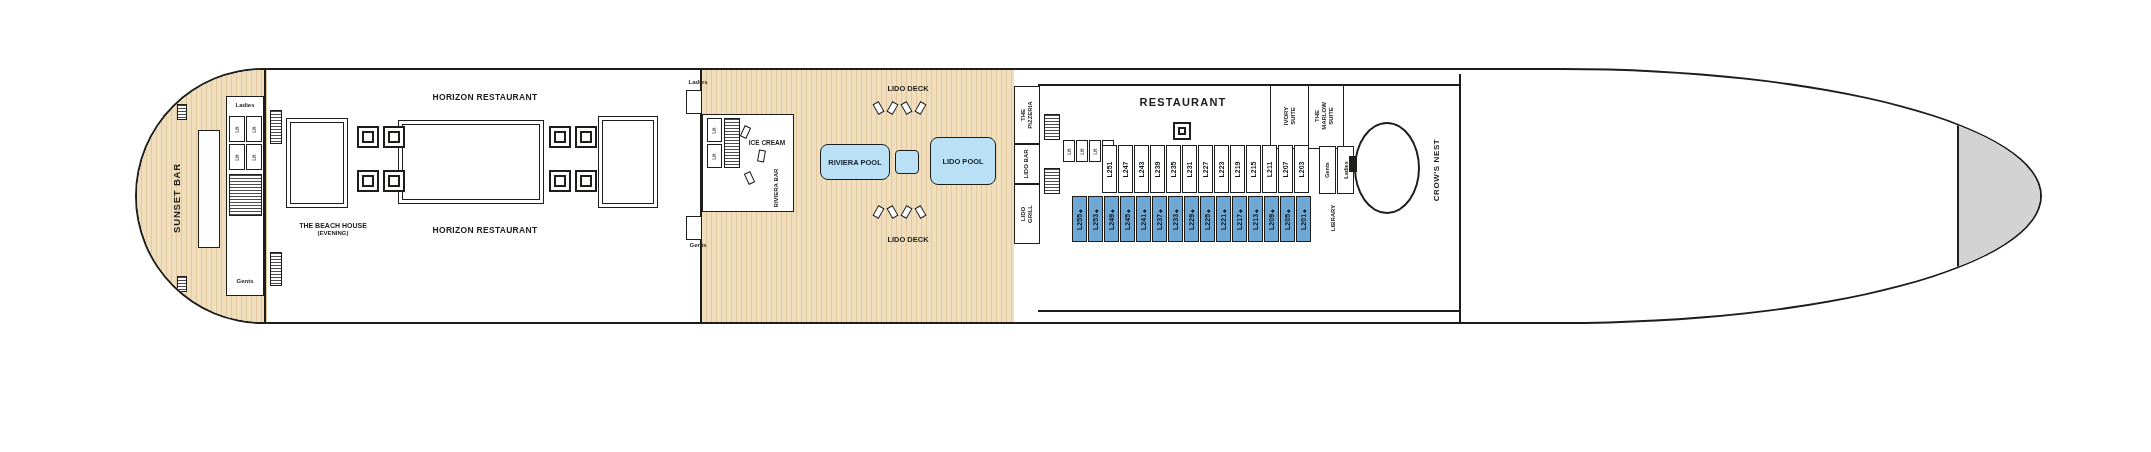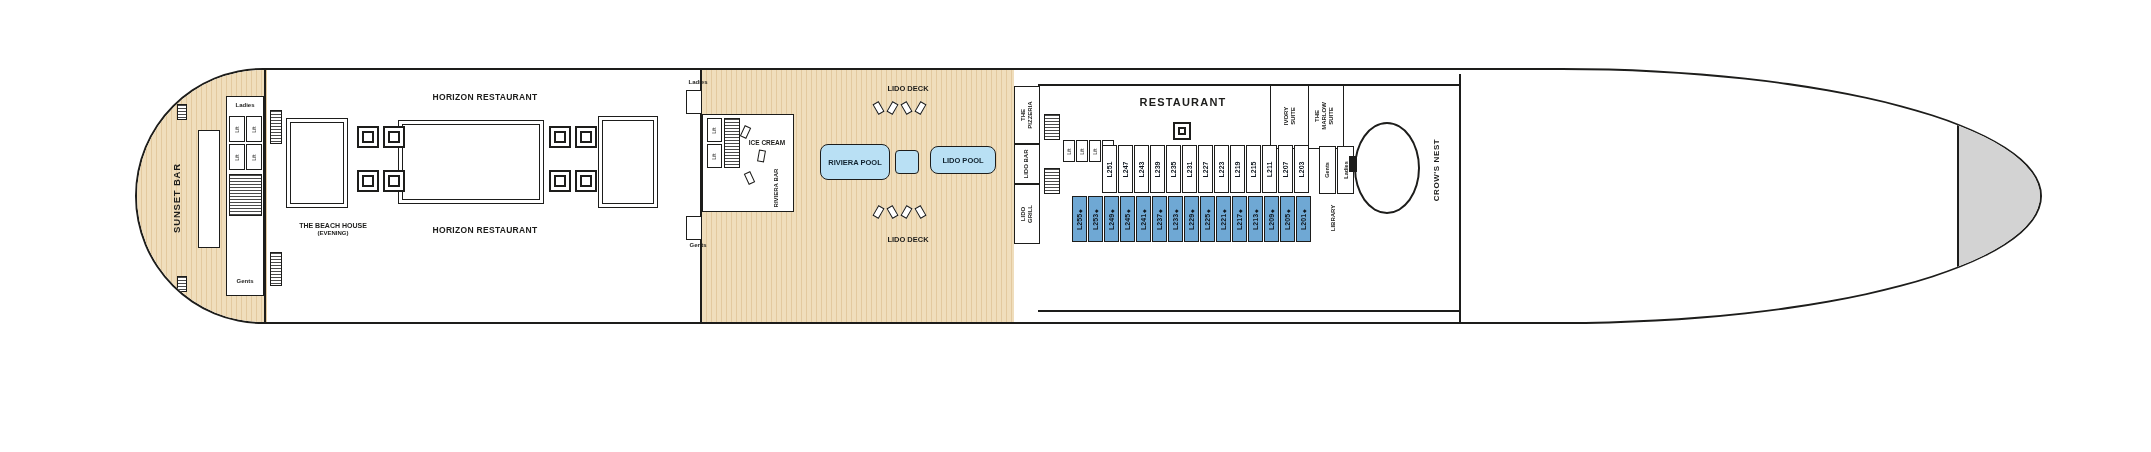--- a/index.html
+++ b/index.html
@@ -117,21 +117,21 @@
     <div class="hlabel" style="left:630px;top:73px;font-size:6.5px">ICE CREAM</div>
     <div class="vlabel" style="left:640px;top:118px;font-size:6px">RIVIERA BAR</div>
     <div class="lounger" style="left:605px;top:56px;transform:rotate(25deg)"></div>
     <div class="lounger" style="left:609px;top:102px;transform:rotate(-25deg)"></div>
     <div class="lounger" style="left:621px;top:80px;transform:rotate(10deg)"></div>
 
     <div class="pool" style="left:683px;top:74px;width:70px;height:36px">
         <span>RIVIERA POOL</span>
       </div>
     <div class="pool" style="left:758px;top:80px;width:24px;height:24px;border-radius:4px"></div>
-    <div class="pool" style="left:793px;top:76px;width:66px;height:28px">
+    <div class="pool" style="left:793px;top:67px;width:66px;height:48px">
         <span>LIDO POOL</span>
       </div>
     <div class="hlabel" style="left:771px;top:18px;font-size:7.5px">LIDO DECK</div>
     <div class="hlabel" style="left:771px;top:169px;font-size:7.5px">LIDO DECK</div>
     <div class="lounger" style="left:738px;top:32px;transform:rotate(-30deg)"></div>
     <div class="lounger" style="left:752px;top:32px;transform:rotate(30deg)"></div>
     <div class="lounger" style="left:766px;top:32px;transform:rotate(-30deg)"></div>
     <div class="lounger" style="left:780px;top:32px;transform:rotate(30deg)"></div>
     <div class="lounger" style="left:738px;top:136px;transform:rotate(30deg)"></div>
     <div class="lounger" style="left:752px;top:136px;transform:rotate(-30deg)"></div>

